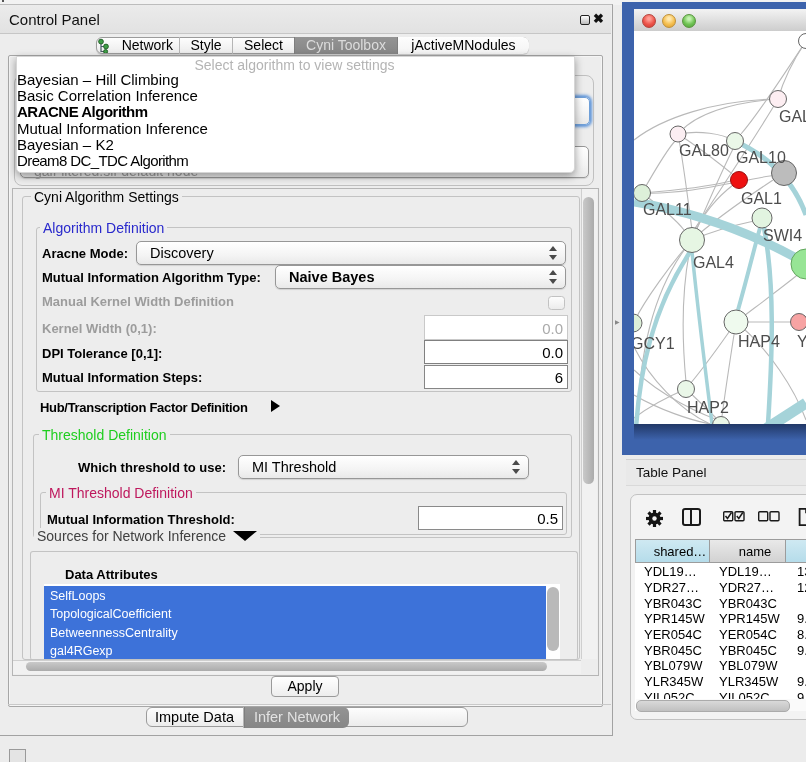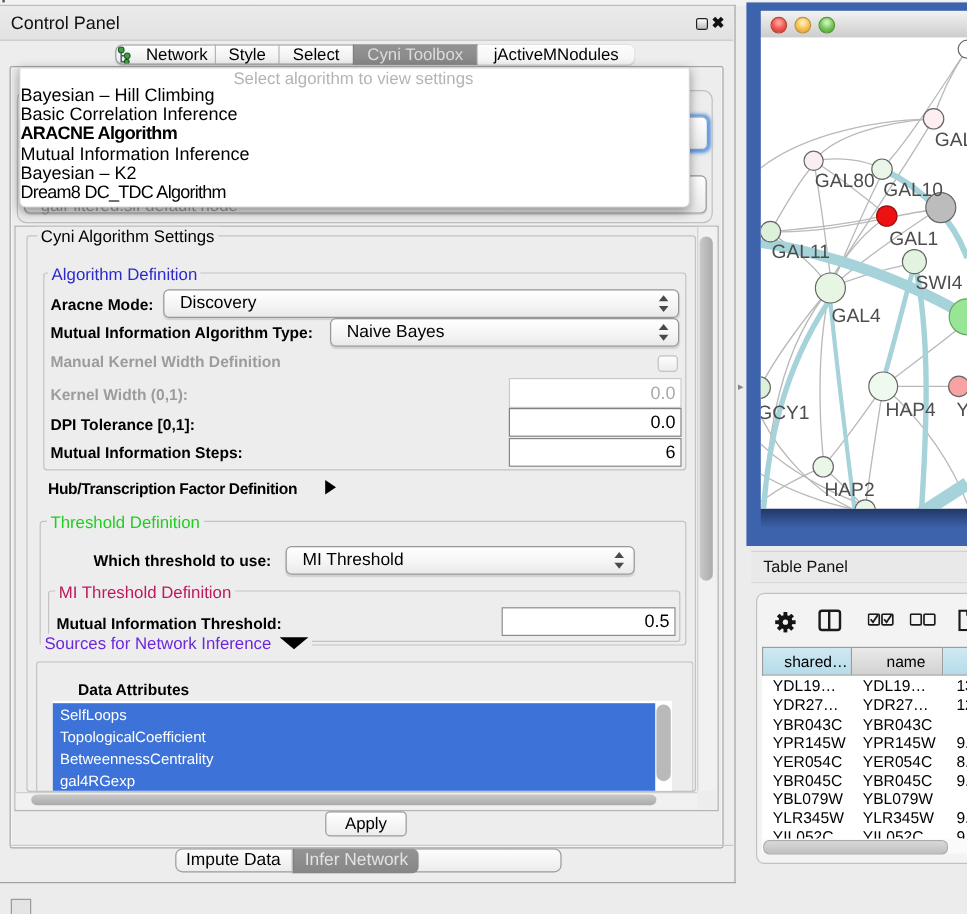--- a/index.html
+++ b/index.html
@@ -72,21 +72,21 @@
 <div class="grp" style="left:36px;top:227px;width:534px;height:163px;"></div>
 <div class="gtitle" style="left:40px;top:220px;color:#2929cc;">Algorithm Definition</div>
 
 <div class="abs lbl" style="left:42px;top:246px;">Aracne Mode:</div>
 <div class="combo" style="left:136px;top:241px;width:428px;height:22px;">
     <span class="tx">Discovery</span>
     <span class="spin"></span>
   </div>
 
 <div class="abs lbl" style="left:42px;top:270px;">Mutual Information Algorithm Type:</div>
-<div class="combo" style="left:275px;top:265px;width:289px;height:22px;">
+<div class="combo" style="left:275px;top:265px;width:289px;height:22px;font-weight:bold;">
     <span class="tx">Naive Bayes</span>
     <span class="spin"></span>
   </div>
 
 <div class="abs lbl dis" style="left:42px;top:294px;">Manual Kernel Width Definition</div>
 <div class="abs" style="left:548px;top:296px;width:15px;height:12px;border:1px solid #c2c2c2;border-radius:3.5px;background:linear-gradient(#fdfdfd,#ececec);"></div>
 
 <div class="abs lbl dis" style="left:42px;top:321px;">Kernel Width (0,1):</div>
 <div class="field" style="left:424px;top:315px;width:142px;height:23px;border:1px solid #c9c9c9;color:#aaaaaa;">
     <span>0.0</span>
@@ -116,21 +116,21 @@
 
 <div class="grp" style="left:40px;top:492px;width:525px;height:41px;"></div>
 <div class="gtitle" style="left:46px;top:485px;color:#be185d;">MI Threshold Definition</div>
 
 <div class="abs lbl" style="left:47px;top:512px;">Mutual Information Threshold:</div>
 <div class="field" style="left:418px;top:506px;width:143px;height:22px;border:1.5px solid #8a8a8a;color:#000;">
     <span>0.5</span>
   </div>
 
 <div class="grp" style="left:30px;top:551px;width:546px;height:108px;border-bottom:none;"></div>
-<div class="gtitle" style="left:34px;top:528px;color:#6d28d9;">Sources for Network Inference <span style="display:inline-block;width:0;height:0;border-left:12px solid transparent;border-right:12px solid transparent;border-top:10px solid #000;vertical-align:0px;margin-left:3px;"></span></div>
+<div class="gtitle" style="left:34px;top:528px;color:#404040;">Sources for Network Inference <span style="display:inline-block;width:0;height:0;border-left:12px solid transparent;border-right:12px solid transparent;border-top:10px solid #000;vertical-align:0px;margin-left:3px;"></span></div>
 <div class="abs lbl" style="left:37px;top:567px;padding-left:28px;">Data Attributes</div>
 
 <div class="abs" style="left:44px;top:584px;width:516px;height:75px;background:#fff;"></div>
 <div class="abs" style="left:44px;top:586px;width:502px;height:73px;background:#3d72d9;"></div>
 <div class="abs" style="left:50px;top:589px;font-size:12.5px;color:#fff;">SelfLoops</div>
 <div class="abs" style="left:50px;top:607px;font-size:12.5px;color:#fff;">TopologicalCoefficient</div>
 <div class="abs" style="left:50px;top:626px;font-size:12.5px;color:#fff;">BetweennessCentrality</div>
 <div class="abs" style="left:50px;top:644px;font-size:12.5px;color:#fff;">gal4RGexp</div>
 <div class="abs" style="left:547px;top:587px;width:12px;height:64px;background:#b9b9b9;border-radius:6px;"></div>
 

